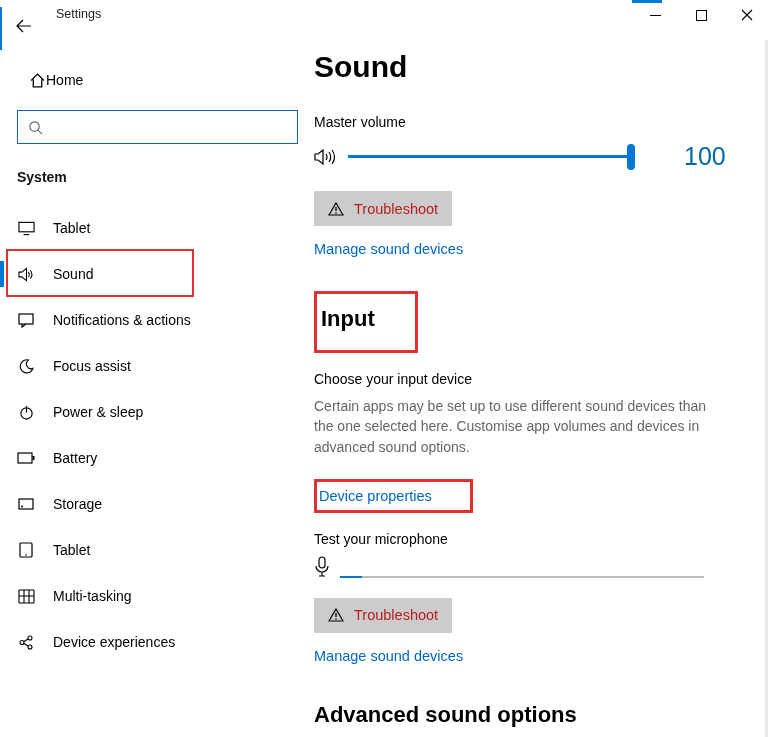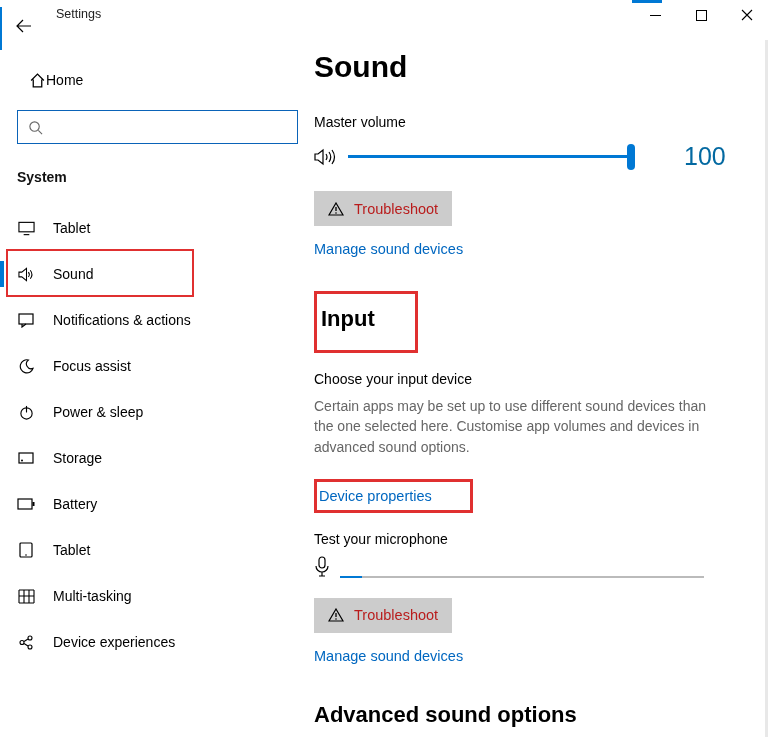--- a/index.html
+++ b/index.html
@@ -379,36 +379,36 @@
       <svg width="15" height="15" viewBox="0 0 16 16">
           <circle cx="8" cy="9" r="6" stroke="#000" stroke-width="1.2" fill="none"></circle>
           <path d="M8 1 V8" stroke="#000" stroke-width="1.2"></path>
         </svg>
     </span>
     <span class="nav-label">Power &amp; sleep</span>
   </div>
 
   <div class="nav-row">
     <span class="icon">
+      <svg width="18" height="12" viewBox="0 0 18 12">
+          <rect x="1" y="1" width="14" height="10" stroke="#000" stroke-width="1.2" fill="none"></rect>
+          <rect x="15.5" y="4" width="2" height="4" fill="#000"></rect>
+        </svg>
+    </span>
+    <span class="nav-label">Battery</span>
+  </div>
+
+  <div class="nav-row">
+    <span class="icon">
       <svg width="16" height="12" viewBox="0 0 16 12">
           <rect x="1" y="1" width="14" height="10" stroke="#000" stroke-width="1.2" fill="none"></rect>
           <circle cx="4" cy="8.5" r="1" fill="#000"></circle>
         </svg>
     </span>
     <span class="nav-label">Storage</span>
-  </div>
-
-  <div class="nav-row">
-    <span class="icon">
-      <svg width="18" height="12" viewBox="0 0 18 12">
-          <rect x="1" y="1" width="14" height="10" stroke="#000" stroke-width="1.2" fill="none"></rect>
-          <rect x="15.5" y="4" width="2" height="4" fill="#000"></rect>
-        </svg>
-    </span>
-    <span class="nav-label">Battery</span>
   </div>
 
   <div class="nav-row">
     <span class="icon">
       <svg width="14" height="16" viewBox="0 0 14 16">
           <rect x="1" y="1" width="12" height="14" rx="1" stroke="#000" stroke-width="1.2" fill="none"></rect>
           <circle cx="7" cy="13" r="0.8" fill="#000"></circle>
         </svg>
     </span>
     <span class="nav-label">Tablet</span>

